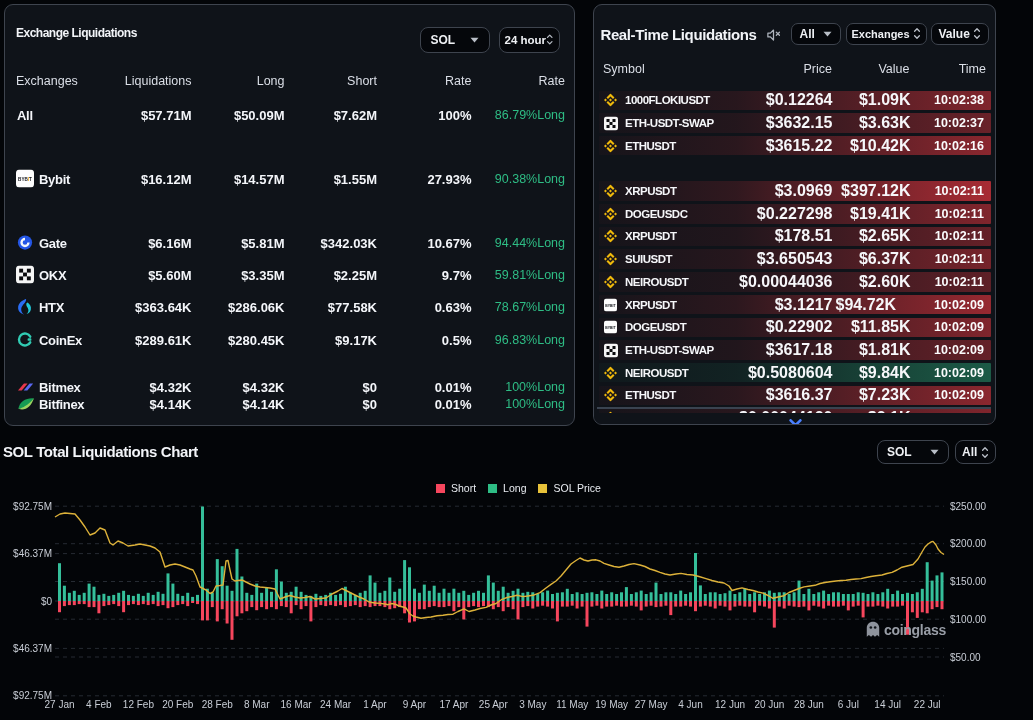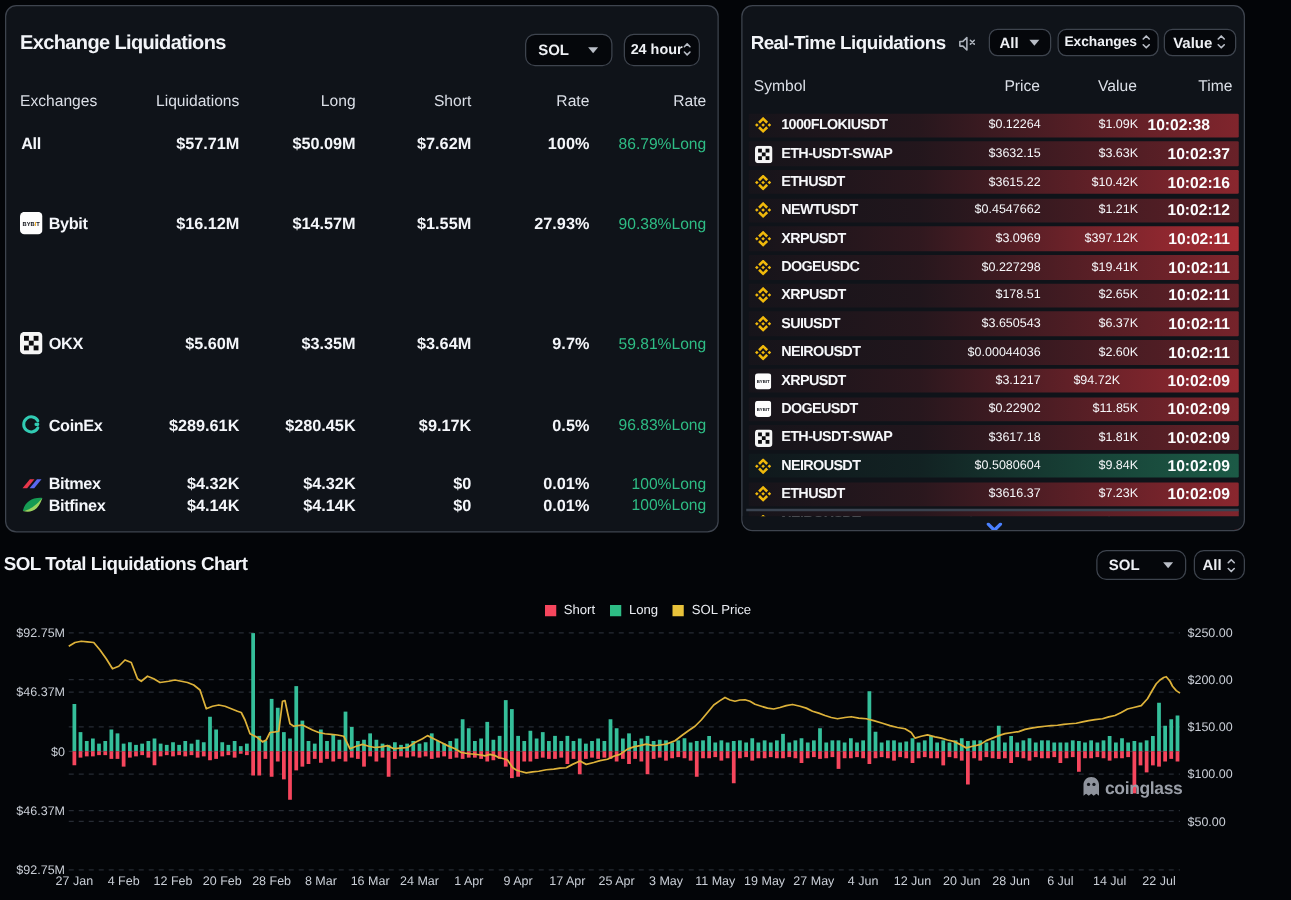--- a/index.html
+++ b/index.html
@@ -17,26 +17,26 @@
 .lrow .ic {left:11px;width:19px;height:19px}
 .lrow .ic svg {display:block}
 .r {text-align:right}
 .rhdr {position:absolute;top:56.5px;left:0;width:400px;height:16px;color:#dbdfe7;font-size:12.5px}
 .rhdr span {position:absolute;white-space:nowrap}
 .rrow {position:absolute;left:5px;width:392px;height:19.5px;border-radius:1px}
 .rrow span {position:absolute;top:50%;transform:translateY(-50%);white-space:nowrap}
 .rrow .ric {left:5px;width:13px;height:13px}
 .rrow .ric svg {display:block}
 .rsym {left:26px;color:#f6f7fa;font-weight:bold;font-size:11.5px;letter-spacing:-0.5px}
-.rv {color:#f6f7fa;font-weight:normal;font-size:10px}
+.rv {color:#f6f7fa;font-weight:bold;font-size:16px}
 .rt {color:#fbfcfd;font-weight:bold;font-size:12.5px}
 </style></head><body>
 
 <div class="panel" id="pl">
-  <div class="title" style="left:11px;top:21px;font-size:16px;letter-spacing:-0.5px">Exchange Liquidations</div>
+  <div class="title" style="left:11px;top:21px;font-size:12px;letter-spacing:-0.5px">Exchange Liquidations</div>
   <div class="btn" style="left:414.5px;top:21.5px;width:70px;height:26px;padding:0 10px">SOL <svg width="9" height="6" viewBox="0 0 9 6">
         <path fill="#b9bec7" d="M0.5 0.8h8L4.5 5.6z"></path>
       </svg></div>
   <div class="btn" style="left:493.5px;top:21.5px;width:61px;height:26px;padding:0 5px;font-size:11.5px">24 hour <svg width="8" height="13" viewBox="0 0 9 14">
         <path fill="none" stroke="#b9bec7" stroke-width="1.5" stroke-linecap="round" stroke-linejoin="round" d="M1.8 4.4 4.5 1.7 7.2 4.4M1.8 9.6 4.5 12.3 7.2 9.6"></path>
       </svg></div>
   <div class="lhdr" style="top:68.5px">
       <span style="left:11px">Exchanges</span>
       <span class="r" style="right:384.5px">Liquidations</span>
       <span class="r" style="right:291.5px">Long</span>
@@ -59,37 +59,65 @@
           <text x="9" y="11.4" text-anchor="middle" font-family="Liberation Sans" font-size="4.6" font-weight="bold" fill="#12141a">BYB<tspan fill="#f7a600">I</tspan>T</text>
         </svg>
       </span>
       <span class="nm" style="left:34px">Bybit</span>
 <span class="v r" style="right:384.5px">$16.12M</span>
       <span class="v r" style="right:291.5px">$14.57M</span>
 <span class="v r" style="right:199px">$1.55M</span>
       <span class="v r" style="right:104.5px">27.93%</span>
 <span class="g r" style="right:11px">90.38%Long</span>
     </div>
+<div class="lrow" style="top:222.1px">
+      <span class="ic">
+        <svg width="18" height="18" viewBox="0 0 24 24">
+          <circle cx="12" cy="12" r="9.5" fill="#2456e6"></circle>
+          <path d="M12 5.8a6.2 6.2 0 1 0 6.2 6.2h-3.1a3.1 3.1 0 1 1-3.1-3.1z" fill="#f2f5fa"></path>
+        </svg>
+      </span>
+      <span class="nm" style="left:34px">Gate</span>
+<span class="v r" style="right:384.5px">$6.16M</span>
+      <span class="v r" style="right:291.5px">$5.81M</span>
+<span class="v r" style="right:199px">$342.03K</span>
+      <span class="v r" style="right:104.5px">10.67%</span>
+<span class="g r" style="right:11px">94.44%Long</span>
+    </div>
 <div class="lrow" style="top:254.2px">
       <span class="ic">
         <svg width="18" height="18" viewBox="0 0 18 18">
           <rect width="18" height="18" rx="3.5" fill="#f5f5f5"></rect>
           <rect x="3.2" y="3.2" width="3.9" height="3.9" fill="#0b0b0e"></rect>
           <rect x="10.9" y="3.2" width="3.9" height="3.9" fill="#0b0b0e"></rect>
           <rect x="7.05" y="7.05" width="3.9" height="3.9" fill="#0b0b0e"></rect>
           <rect x="3.2" y="10.9" width="3.9" height="3.9" fill="#0b0b0e"></rect>
           <rect x="10.9" y="10.9" width="3.9" height="3.9" fill="#0b0b0e"></rect>
         </svg>
       </span>
       <span class="nm" style="left:34px">OKX</span>
 <span class="v r" style="right:384.5px">$5.60M</span>
       <span class="v r" style="right:291.5px">$3.35M</span>
-<span class="v r" style="right:199px">$3.64M</span>
+<span class="v r" style="right:199px">$2.25M</span>
       <span class="v r" style="right:104.5px">9.7%</span>
 <span class="g r" style="right:11px">59.81%Long</span>
+    </div>
+<div class="lrow" style="top:286.4px">
+      <span class="ic">
+        <svg width="18" height="18" viewBox="0 0 24 24">
+          <path fill="#2a6df4" d="M13.5 1.5c.3 3.7-1.8 5.4-3.5 7.6-1.9 2.4-3.6 5-2.9 8.4.5 2.6 2.3 4.4 4.1 5-3.9-.3-8-3.4-8.4-8.2-.3-4.1 2-6.9 4.6-9.2 2.3-2 5-3 6.1-3.6z"></path>
+          <path fill="#22c8d8" d="M15.6 6.8c2.9 2.3 5 5.4 4.2 9.2-.6 3.2-3 5.4-5.8 6 1.6-1.2 2.8-3.2 2.5-5.7-.4-3.1-3-4.4-2.8-7.3.1-1.1.9-1.9 1.9-2.2z"></path>
+        </svg>
+      </span>
+      <span class="nm" style="left:34px">HTX</span>
+<span class="v r" style="right:384.5px">$363.64K</span>
+      <span class="v r" style="right:291.5px">$286.06K</span>
+<span class="v r" style="right:199px">$77.58K</span>
+      <span class="v r" style="right:104.5px">0.63%</span>
+<span class="g r" style="right:11px">78.67%Long</span>
     </div>
 <div class="lrow" style="top:318.5px">
       <span class="ic">
         <svg width="18" height="18" viewBox="0 0 24 24">
           <path fill="none" stroke="#31cbb3" stroke-width="3.2" stroke-linecap="round" d="M19 8.2A8 8 0 1 0 19 15.8"></path>
           <rect x="15.5" y="10.3" width="5" height="3.4" rx="1.2" fill="#31cbb3"></rect>
         </svg>
       </span>
       <span class="nm" style="left:34px">CoinEx</span>
 <span class="v r" style="right:384.5px">$289.61K</span>
@@ -151,21 +179,21 @@
     </div>
 <div class="rrow" style="top:85.5px;background:linear-gradient(90deg, rgba(240,55,64,0.03) 0%, rgba(240,55,64,0.11) 35%, rgba(240,55,64,0.33) 70%, rgba(240,55,64,0.50) 100%)">
       <span class="ric">
         <svg width="13" height="13" viewBox="0 0 24 24">
           <path fill="#f0b90b" d="M16.624 13.92l2.718 2.716-7.353 7.353-7.353-7.352 2.717-2.717 4.636 4.66 4.635-4.66zm4.637-4.636L24 12l-2.715 2.716L18.568 12l2.693-2.716zm-9.272 0l2.716 2.692-2.717 2.717L9.272 12l2.717-2.716zm-9.273 0L5.41 12l-2.692 2.692L0 12l2.716-2.716zM11.988.012l7.353 7.329-2.717 2.715-4.636-4.636-4.635 4.66-2.718-2.715L11.989.012z"></path>
         </svg>
       </span>
 <span class="rsym">1000FLOKIUSDT</span>
       <span class="rv r" style="right:158.5px">$0.12264</span>
 <span class="rv r" style="right:80.5px">$1.09K</span>
-      <span class="rt r" style="right:23px">10:02:38</span>
+      <span class="rt r" style="right:7px">10:02:38</span>
     </div>
 <div class="rrow" style="top:108.2px;background:linear-gradient(90deg, rgba(240,55,64,0.03) 0%, rgba(240,55,64,0.09) 35%, rgba(240,55,64,0.26) 70%, rgba(240,55,64,0.40) 100%)">
       <span class="ric">
         <svg width="14" height="14" viewBox="0 0 18 18">
           <rect width="18" height="18" rx="3.5" fill="#f5f5f5"></rect>
           <rect x="3.2" y="3.2" width="3.9" height="3.9" fill="#0b0b0e"></rect>
           <rect x="10.9" y="3.2" width="3.9" height="3.9" fill="#0b0b0e"></rect>
           <rect x="7.05" y="7.05" width="3.9" height="3.9" fill="#0b0b0e"></rect>
           <rect x="3.2" y="10.9" width="3.9" height="3.9" fill="#0b0b0e"></rect>
           <rect x="10.9" y="10.9" width="3.9" height="3.9" fill="#0b0b0e"></rect>
@@ -179,31 +207,20 @@
 <div class="rrow" style="top:130.9px;background:linear-gradient(90deg, rgba(240,55,64,0.03) 0%, rgba(240,55,64,0.12) 35%, rgba(240,55,64,0.36) 70%, rgba(240,55,64,0.55) 100%)">
       <span class="ric">
         <svg width="13" height="13" viewBox="0 0 24 24">
           <path fill="#f0b90b" d="M16.624 13.92l2.718 2.716-7.353 7.353-7.353-7.352 2.717-2.717 4.636 4.66 4.635-4.66zm4.637-4.636L24 12l-2.715 2.716L18.568 12l2.693-2.716zm-9.272 0l2.716 2.692-2.717 2.717L9.272 12l2.717-2.716zm-9.273 0L5.41 12l-2.692 2.692L0 12l2.716-2.716zM11.988.012l7.353 7.329-2.717 2.715-4.636-4.636-4.635 4.66-2.718-2.715L11.989.012z"></path>
         </svg>
       </span>
 <span class="rsym">ETHUSDT</span>
       <span class="rv r" style="right:158.5px">$3615.22</span>
 <span class="rv r" style="right:80.5px">$10.42K</span>
       <span class="rt r" style="right:7px">10:02:16</span>
-    </div>
-<div class="rrow" style="top:153.6px;background:linear-gradient(90deg, rgba(240,55,64,0.03) 0%, rgba(240,55,64,0.08) 35%, rgba(240,55,64,0.23) 70%, rgba(240,55,64,0.35) 100%)">
-      <span class="ric">
-        <svg width="13" height="13" viewBox="0 0 24 24">
-          <path fill="#f0b90b" d="M16.624 13.92l2.718 2.716-7.353 7.353-7.353-7.352 2.717-2.717 4.636 4.66 4.635-4.66zm4.637-4.636L24 12l-2.715 2.716L18.568 12l2.693-2.716zm-9.272 0l2.716 2.692-2.717 2.717L9.272 12l2.717-2.716zm-9.273 0L5.41 12l-2.692 2.692L0 12l2.716-2.716zM11.988.012l7.353 7.329-2.717 2.715-4.636-4.636-4.635 4.66-2.718-2.715L11.989.012z"></path>
-        </svg>
-      </span>
-<span class="rsym">NEWTUSDT</span>
-      <span class="rv r" style="right:158.5px">$0.4547662</span>
-<span class="rv r" style="right:80.5px">$1.21K</span>
-      <span class="rt r" style="right:7px">10:02:12</span>
     </div>
 <div class="rrow" style="top:176.3px;background:linear-gradient(90deg, rgba(240,55,64,0.03) 0%, rgba(240,55,64,0.15) 35%, rgba(240,55,64,0.45) 70%, rgba(240,55,64,0.68) 100%)">
       <span class="ric">
         <svg width="13" height="13" viewBox="0 0 24 24">
           <path fill="#f0b90b" d="M16.624 13.92l2.718 2.716-7.353 7.353-7.353-7.352 2.717-2.717 4.636 4.66 4.635-4.66zm4.637-4.636L24 12l-2.715 2.716L18.568 12l2.693-2.716zm-9.272 0l2.716 2.692-2.717 2.717L9.272 12l2.717-2.716zm-9.273 0L5.41 12l-2.692 2.692L0 12l2.716-2.716zM11.988.012l7.353 7.329-2.717 2.715-4.636-4.636-4.635 4.66-2.718-2.715L11.989.012z"></path>
         </svg>
       </span>
 <span class="rsym">XRPUSDT</span>
       <span class="rv r" style="right:158.5px">$3.0969</span>
 <span class="rv r" style="right:80.5px">$397.12K</span>

